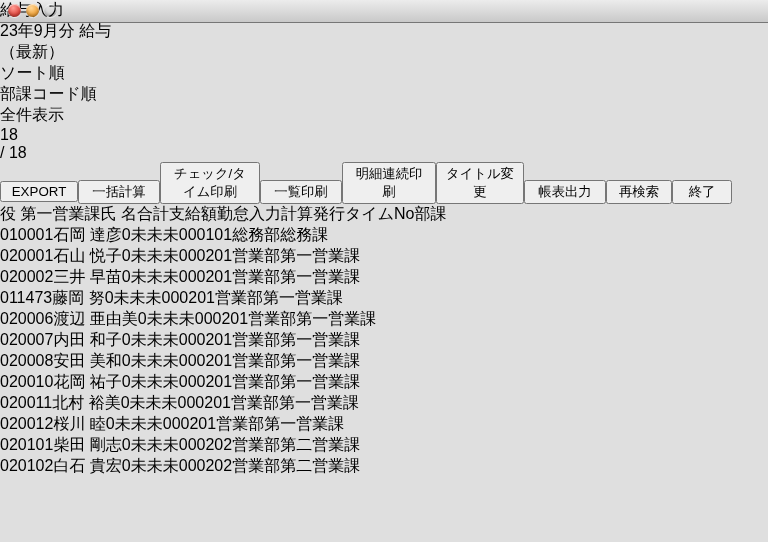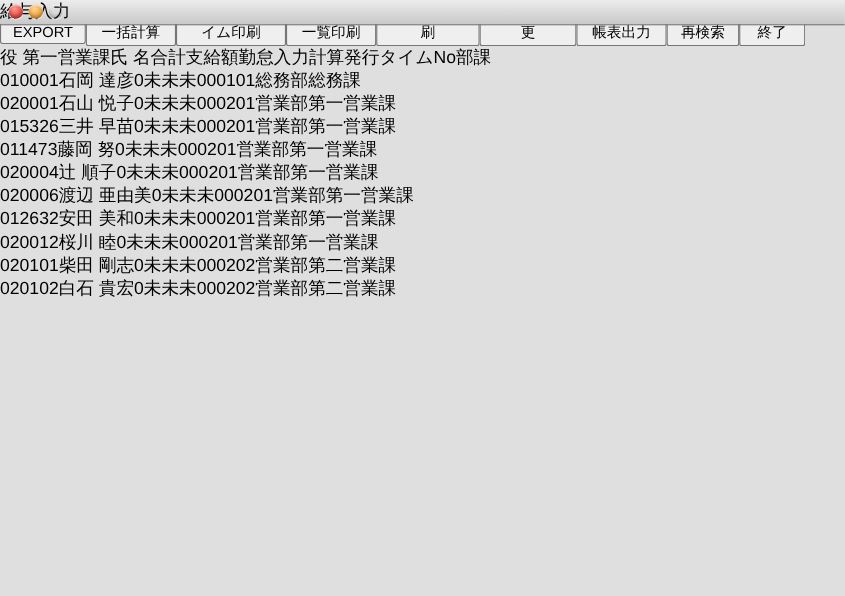--- a/index.html
+++ b/index.html
@@ -123,35 +123,53 @@
 
 <div class="window">
 
   <div class="titlebar">
     <div class="traffic t-close"></div>
     <div class="traffic t-min"></div>
     <div class="traffic t-zoom"></div>
     <div class="win-title">給与入力</div>
   </div>
 
+  <div class="row1">
+    <div class="view-box">給与一覧</div>
+    <div class="period">23年9月分 給与</div>
+    <div class="latest-wrap"><span>（</span><span class="red">最新</span><span>）</span></div>
+    <div class="sort-label">ソート順</div>
+    <div class="popup popup-sort">
+      <span>部課コード順</span>
+      <span class="stepper"></span>
+    </div>
+    <div class="popup popup-filter">
+      <span>全件表示</span>
+      <span class="stepper"></span>
+    </div>
+    <div class="count-box">18</div>
+    <div class="count-total">/ 18</div>
+  </div>
 
   <div class="row2" id="btn-row"><button class="aqua-btn" style="width: 78px;">EXPORT</button><button class="aqua-btn" style="width: 82px;">一括計算</button><button class="aqua-btn small-text" style="width: 100px;">チェック/タイム印刷</button><button class="aqua-btn" style="width: 82px;">一覧印刷</button><button class="aqua-btn" style="width: 94px;">明細連続印刷</button><button class="aqua-btn" style="width: 88px;">タイトル変更</button><button class="aqua-btn" style="width: 82px;">帳表出力</button><button class="aqua-btn" style="width: 66px;">再検索</button><button class="aqua-btn" style="width: 60px;">終了</button></div>
 
   <div class="list">
     <div class="lheader" id="lheader">
       <span class="h-partial">役</span>
     <span class="h0">第一営業課</span><span class="h1">氏 名</span><span class="h2">合計支給額</span><span class="h3">勤怠入力</span><span class="h4">計算</span><span class="h5">発行</span><span class="h6">タイムNo</span><span class="h7">部課</span></div>
     <div class="lbody" id="lbody">
         <div class="lrow"><span class="c-no">010001</span><span class="c-name">石岡 達彦</span><span class="c-amount">0</span><span class="c-kintai">未</span><span class="c-keisan">未</span><span class="c-hakko">未</span><span class="c-timeno">0</span><span class="c-bukacode">00101</span><span class="c-bumon">総務部</span><span class="c-ka">総務課</span><span class="c-partial"></span></div>
         <div class="lrow"><span class="c-no">020001</span><span class="c-name">石山 悦子</span><span class="c-amount">0</span><span class="c-kintai">未</span><span class="c-keisan">未</span><span class="c-hakko">未</span><span class="c-timeno">0</span><span class="c-bukacode">00201</span><span class="c-bumon">営業部</span><span class="c-ka">第一営業課</span><span class="c-partial"></span></div>
-        <div class="lrow"><span class="c-no">015326</span><span class="c-name">三井 早苗</span><span class="c-amount">0</span><span class="c-kintai">未</span><span class="c-keisan">未</span><span class="c-hakko">未</span><span class="c-timeno">0</span><span class="c-bukacode">00201</span><span class="c-bumon">営業部</span><span class="c-ka">第一営業課</span><span class="c-partial"></span></div>
+        <div class="lrow"><span class="c-no">020002</span><span class="c-name">三井 早苗</span><span class="c-amount">0</span><span class="c-kintai">未</span><span class="c-keisan">未</span><span class="c-hakko">未</span><span class="c-timeno">0</span><span class="c-bukacode">00201</span><span class="c-bumon">営業部</span><span class="c-ka">第一営業課</span><span class="c-partial"></span></div>
         <div class="lrow"><span class="c-no">011473</span><span class="c-name">藤岡 努</span><span class="c-amount">0</span><span class="c-kintai">未</span><span class="c-keisan">未</span><span class="c-hakko">未</span><span class="c-timeno">0</span><span class="c-bukacode">00201</span><span class="c-bumon">営業部</span><span class="c-ka">第一営業課</span><span class="c-partial"></span></div>
-        <div class="lrow"><span class="c-no">020004</span><span class="c-name">辻 順子</span><span class="c-amount">0</span><span class="c-kintai">未</span><span class="c-keisan">未</span><span class="c-hakko">未</span><span class="c-timeno">0</span><span class="c-bukacode">00201</span><span class="c-bumon">営業部</span><span class="c-ka">第一営業課</span><span class="c-partial"></span></div>
         <div class="lrow"><span class="c-no">020006</span><span class="c-name">渡辺 亜由美</span><span class="c-amount">0</span><span class="c-kintai">未</span><span class="c-keisan">未</span><span class="c-hakko">未</span><span class="c-timeno">0</span><span class="c-bukacode">00201</span><span class="c-bumon">営業部</span><span class="c-ka">第一営業課</span><span class="c-partial"></span></div>
-        <div class="lrow"><span class="c-no">012632</span><span class="c-name">安田 美和</span><span class="c-amount">0</span><span class="c-kintai">未</span><span class="c-keisan">未</span><span class="c-hakko">未</span><span class="c-timeno">0</span><span class="c-bukacode">00201</span><span class="c-bumon">営業部</span><span class="c-ka">第一営業課</span><span class="c-partial"></span></div>
+        <div class="lrow"><span class="c-no">020007</span><span class="c-name">内田 和子</span><span class="c-amount">0</span><span class="c-kintai">未</span><span class="c-keisan">未</span><span class="c-hakko">未</span><span class="c-timeno">0</span><span class="c-bukacode">00201</span><span class="c-bumon">営業部</span><span class="c-ka">第一営業課</span><span class="c-partial"></span></div>
+        <div class="lrow"><span class="c-no">020008</span><span class="c-name">安田 美和</span><span class="c-amount">0</span><span class="c-kintai">未</span><span class="c-keisan">未</span><span class="c-hakko">未</span><span class="c-timeno">0</span><span class="c-bukacode">00201</span><span class="c-bumon">営業部</span><span class="c-ka">第一営業課</span><span class="c-partial"></span></div>
+        <div class="lrow"><span class="c-no">020010</span><span class="c-name">花岡 祐子</span><span class="c-amount">0</span><span class="c-kintai">未</span><span class="c-keisan">未</span><span class="c-hakko">未</span><span class="c-timeno">0</span><span class="c-bukacode">00201</span><span class="c-bumon">営業部</span><span class="c-ka">第一営業課</span><span class="c-partial"></span></div>
+        <div class="lrow"><span class="c-no">020011</span><span class="c-name">北村 裕美</span><span class="c-amount">0</span><span class="c-kintai">未</span><span class="c-keisan">未</span><span class="c-hakko">未</span><span class="c-timeno">0</span><span class="c-bukacode">00201</span><span class="c-bumon">営業部</span><span class="c-ka">第一営業課</span><span class="c-partial"></span></div>
         <div class="lrow"><span class="c-no">020012</span><span class="c-name">桜川 睦</span><span class="c-amount">0</span><span class="c-kintai">未</span><span class="c-keisan">未</span><span class="c-hakko">未</span><span class="c-timeno">0</span><span class="c-bukacode">00201</span><span class="c-bumon">営業部</span><span class="c-ka">第一営業課</span><span class="c-partial"></span></div>
         <div class="lrow"><span class="c-no">020101</span><span class="c-name">柴田 剛志</span><span class="c-amount">0</span><span class="c-kintai">未</span><span class="c-keisan">未</span><span class="c-hakko">未</span><span class="c-timeno">0</span><span class="c-bukacode">00202</span><span class="c-bumon">営業部</span><span class="c-ka">第二営業課</span><span class="c-partial"></span></div>
         <div class="lrow"><span class="c-no">020102</span><span class="c-name">白石 貴宏</span><span class="c-amount">0</span><span class="c-kintai">未</span><span class="c-keisan">未</span><span class="c-hakko">未</span><span class="c-timeno">0</span><span class="c-bukacode">00202</span><span class="c-bumon">営業部</span><span class="c-ka">第二営業課</span><span class="c-partial"></span></div>
       </div>
   </div>
 
   <div class="vstrip"></div>
 
   <div class="hscroll">
     <div class="htrack">

